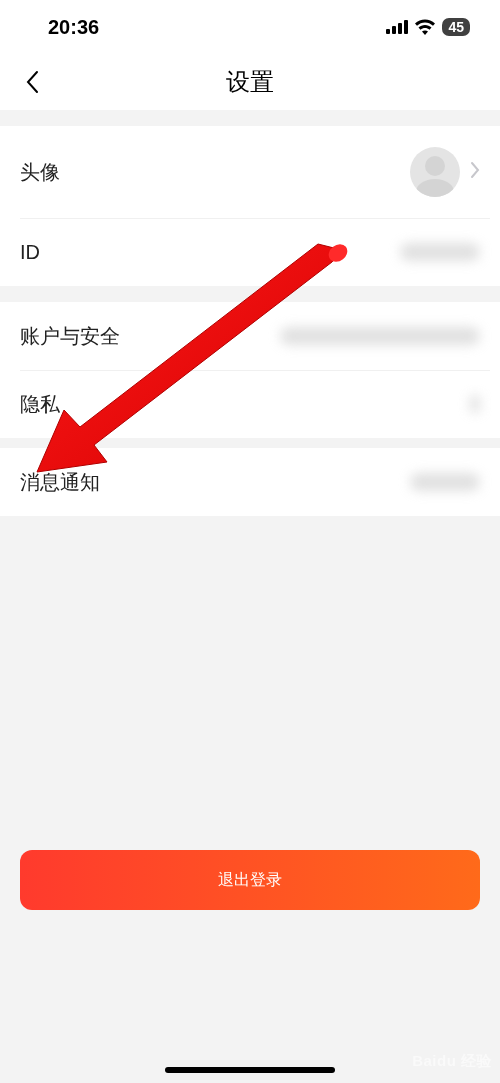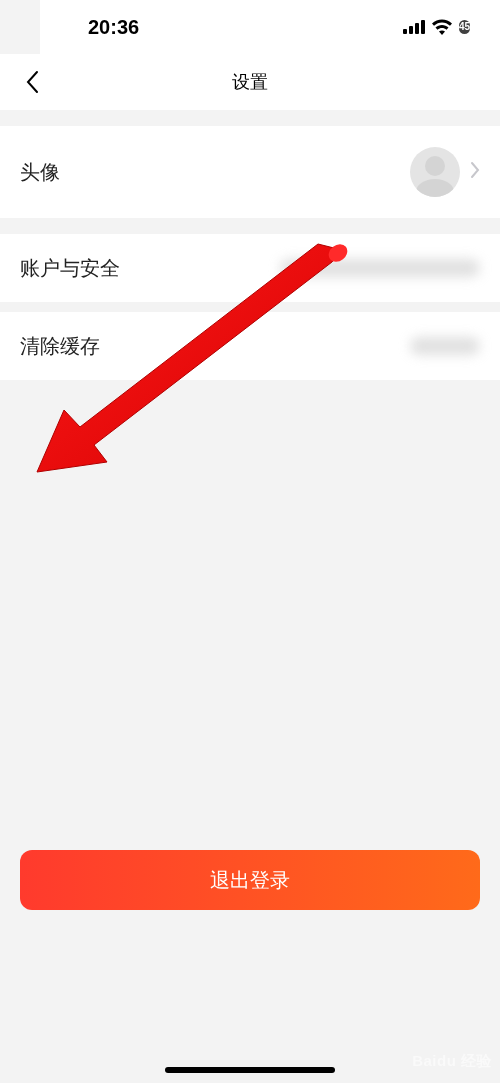--- a/index.html
+++ b/index.html
@@ -1,38 +1,38 @@
 <!DOCTYPE html>
 <html><head>
 <meta charset="utf-8">
 <style>
   * { margin: 0; padding: 0; box-sizing: border-box; }
   html, body { width: 500px; height: 1083px; font-family: -apple-system, "PingFang SC", sans-serif; background: #f3f3f3; overflow: hidden; position: relative; }
-  .status-bar { height: 54px; background: #fff; display: flex; justify-content: space-between; align-items: center; padding: 0 30px 0 48px; font-weight: 600; font-size: 20px; margin-left: 40px; }
+  .status-bar { height: 54px; background: #fff; display: flex; justify-content: space-between; align-items: center; padding: 0 30px 0 48px; font-weight: 600; font-size: 20px; }
   .status-right { display: flex; align-items: center; gap: 6px; }
   .signal-icon, .wifi-icon { display: inline-flex; align-items: flex-end; }
-  .battery-badge { background: #404040; color: #fff; border-radius: 7px; padding: 1px 0; font-size: 10px; font-weight: 700; line-height: 1.2; }
+  .battery-badge { background: #404040; color: #fff; border-radius: 7px; padding: 1px 6px; font-size: 14px; font-weight: 700; line-height: 1.2; }
   .header { height: 56px; background: #fff; display: flex; align-items: center; justify-content: center; position: relative; }
   .back { position: absolute; left: 12px; top: 0; bottom: 0; display: flex; align-items: center; justify-content: center; width: 40px; }
-  .title { font-size: 18px; font-weight: 400; color: #000; }
+  .title { font-size: 24px; font-weight: 400; color: #000; }
   .gap { height: 16px; background: #f3f3f3; }
   .section { background: #fff; }
   .row { display: flex; align-items: center; justify-content: space-between; padding: 0 20px; min-height: 68px; position: relative; }
   .row + .row::before { content: ""; position: absolute; top: 0; left: 20px; right: 10px; height: 1px; background: #f0f0f0; }
   .row.tall { min-height: 92px; }
   .row-label { font-size: 20px; color: #222; }
   .row-right { display: flex; align-items: center; gap: 10px; }
   .avatar { width: 50px; height: 50px; border-radius: 50%; background: #e4e4e4; position: relative; overflow: hidden; }
   .avatar::before { content: ""; position: absolute; top: 9px; left: 50%; transform: translateX(-50%); width: 20px; height: 20px; background: #d4d4d4; border-radius: 50%; }
   .avatar::after { content: ""; position: absolute; bottom: -8px; left: 50%; transform: translateX(-50%); width: 38px; height: 26px; background: #d4d4d4; border-radius: 50% 50% 0 0; }
   .chev { color: #c7c7cc; }
   .blur { filter: blur(6px); opacity: 0.6; }
   .blur-pill { height: 18px; border-radius: 9px; background: #ccc; }
   .logout-wrap { position: absolute; left: 20px; right: 20px; top: 850px; }
-  .logout { width: 100%; height: 60px; border: none; border-radius: 12px; background: linear-gradient(90deg, #ff3a2d 0%, #ff6a1a 100%); color: #fff; font-size: 20px; cursor: pointer; }
+  .logout { width: 100%; height: 60px; border: none; border-radius: 12px; background: linear-gradient(90deg, #ff3a2d 0%, #ff6a1a 100%); color: #fff; font-size: 16px; cursor: pointer; }
   .home-indicator { position: absolute; bottom: 10px; left: 50%; transform: translateX(-50%); width: 170px; height: 6px; background: #000; border-radius: 3px; }
   .watermark { position: absolute; right: 8px; bottom: 12px; font-size: 15px; color: rgba(255,255,255,0.55); font-weight: 600; letter-spacing: 0.5px; pointer-events: none; }
   .arrow-overlay { position: absolute; left: 32px; top: 240px; pointer-events: none; }
 </style>
 </head>
 <body>
 
 <div class="status-bar">
   <span>20:36</span>
   <div class="status-right">
@@ -67,38 +67,50 @@
 <div class="section">
   <div class="row tall">
     <span class="row-label">头像</span>
     <div class="row-right">
       <div class="avatar"></div>
       <span class="chev"><svg width="10" height="18" viewBox="0 0 10 18">
             <path d="M2 2 L8 9 L2 16" stroke="#c7c7cc" stroke-width="2" fill="none" stroke-linecap="round"></path>
           </svg></span>
     </div>
   </div>
+  <div class="row">
+    <span class="row-label">ID</span>
+    <div class="row-right blur">
+        <div class="blur-pill" style="width:80px"></div>
+      </div>
+  </div>
 </div>
 
 <div class="gap"></div>
 
 <div class="section">
   <div class="row">
     <span class="row-label">账户与安全</span>
     <div class="row-right blur">
         <div class="blur-pill" style="width:200px"></div>
       </div>
   </div>
+  <div class="row">
+    <span class="row-label">隐私</span>
+    <div class="row-right blur">
+        <div class="blur-pill" style="width:10px"></div>
+      </div>
+  </div>
 </div>
 
 <div class="gap" style="height:10px"></div>
 
 <div class="section">
   <div class="row">
-    <span class="row-label">清除缓存</span>
+    <span class="row-label">消息通知</span>
     <div class="row-right blur">
         <div class="blur-pill" style="width:70px"></div>
       </div>
   </div>
 </div>
 
 <div class="logout-wrap">
   <button class="logout">退出登录</button>
 </div>
 

